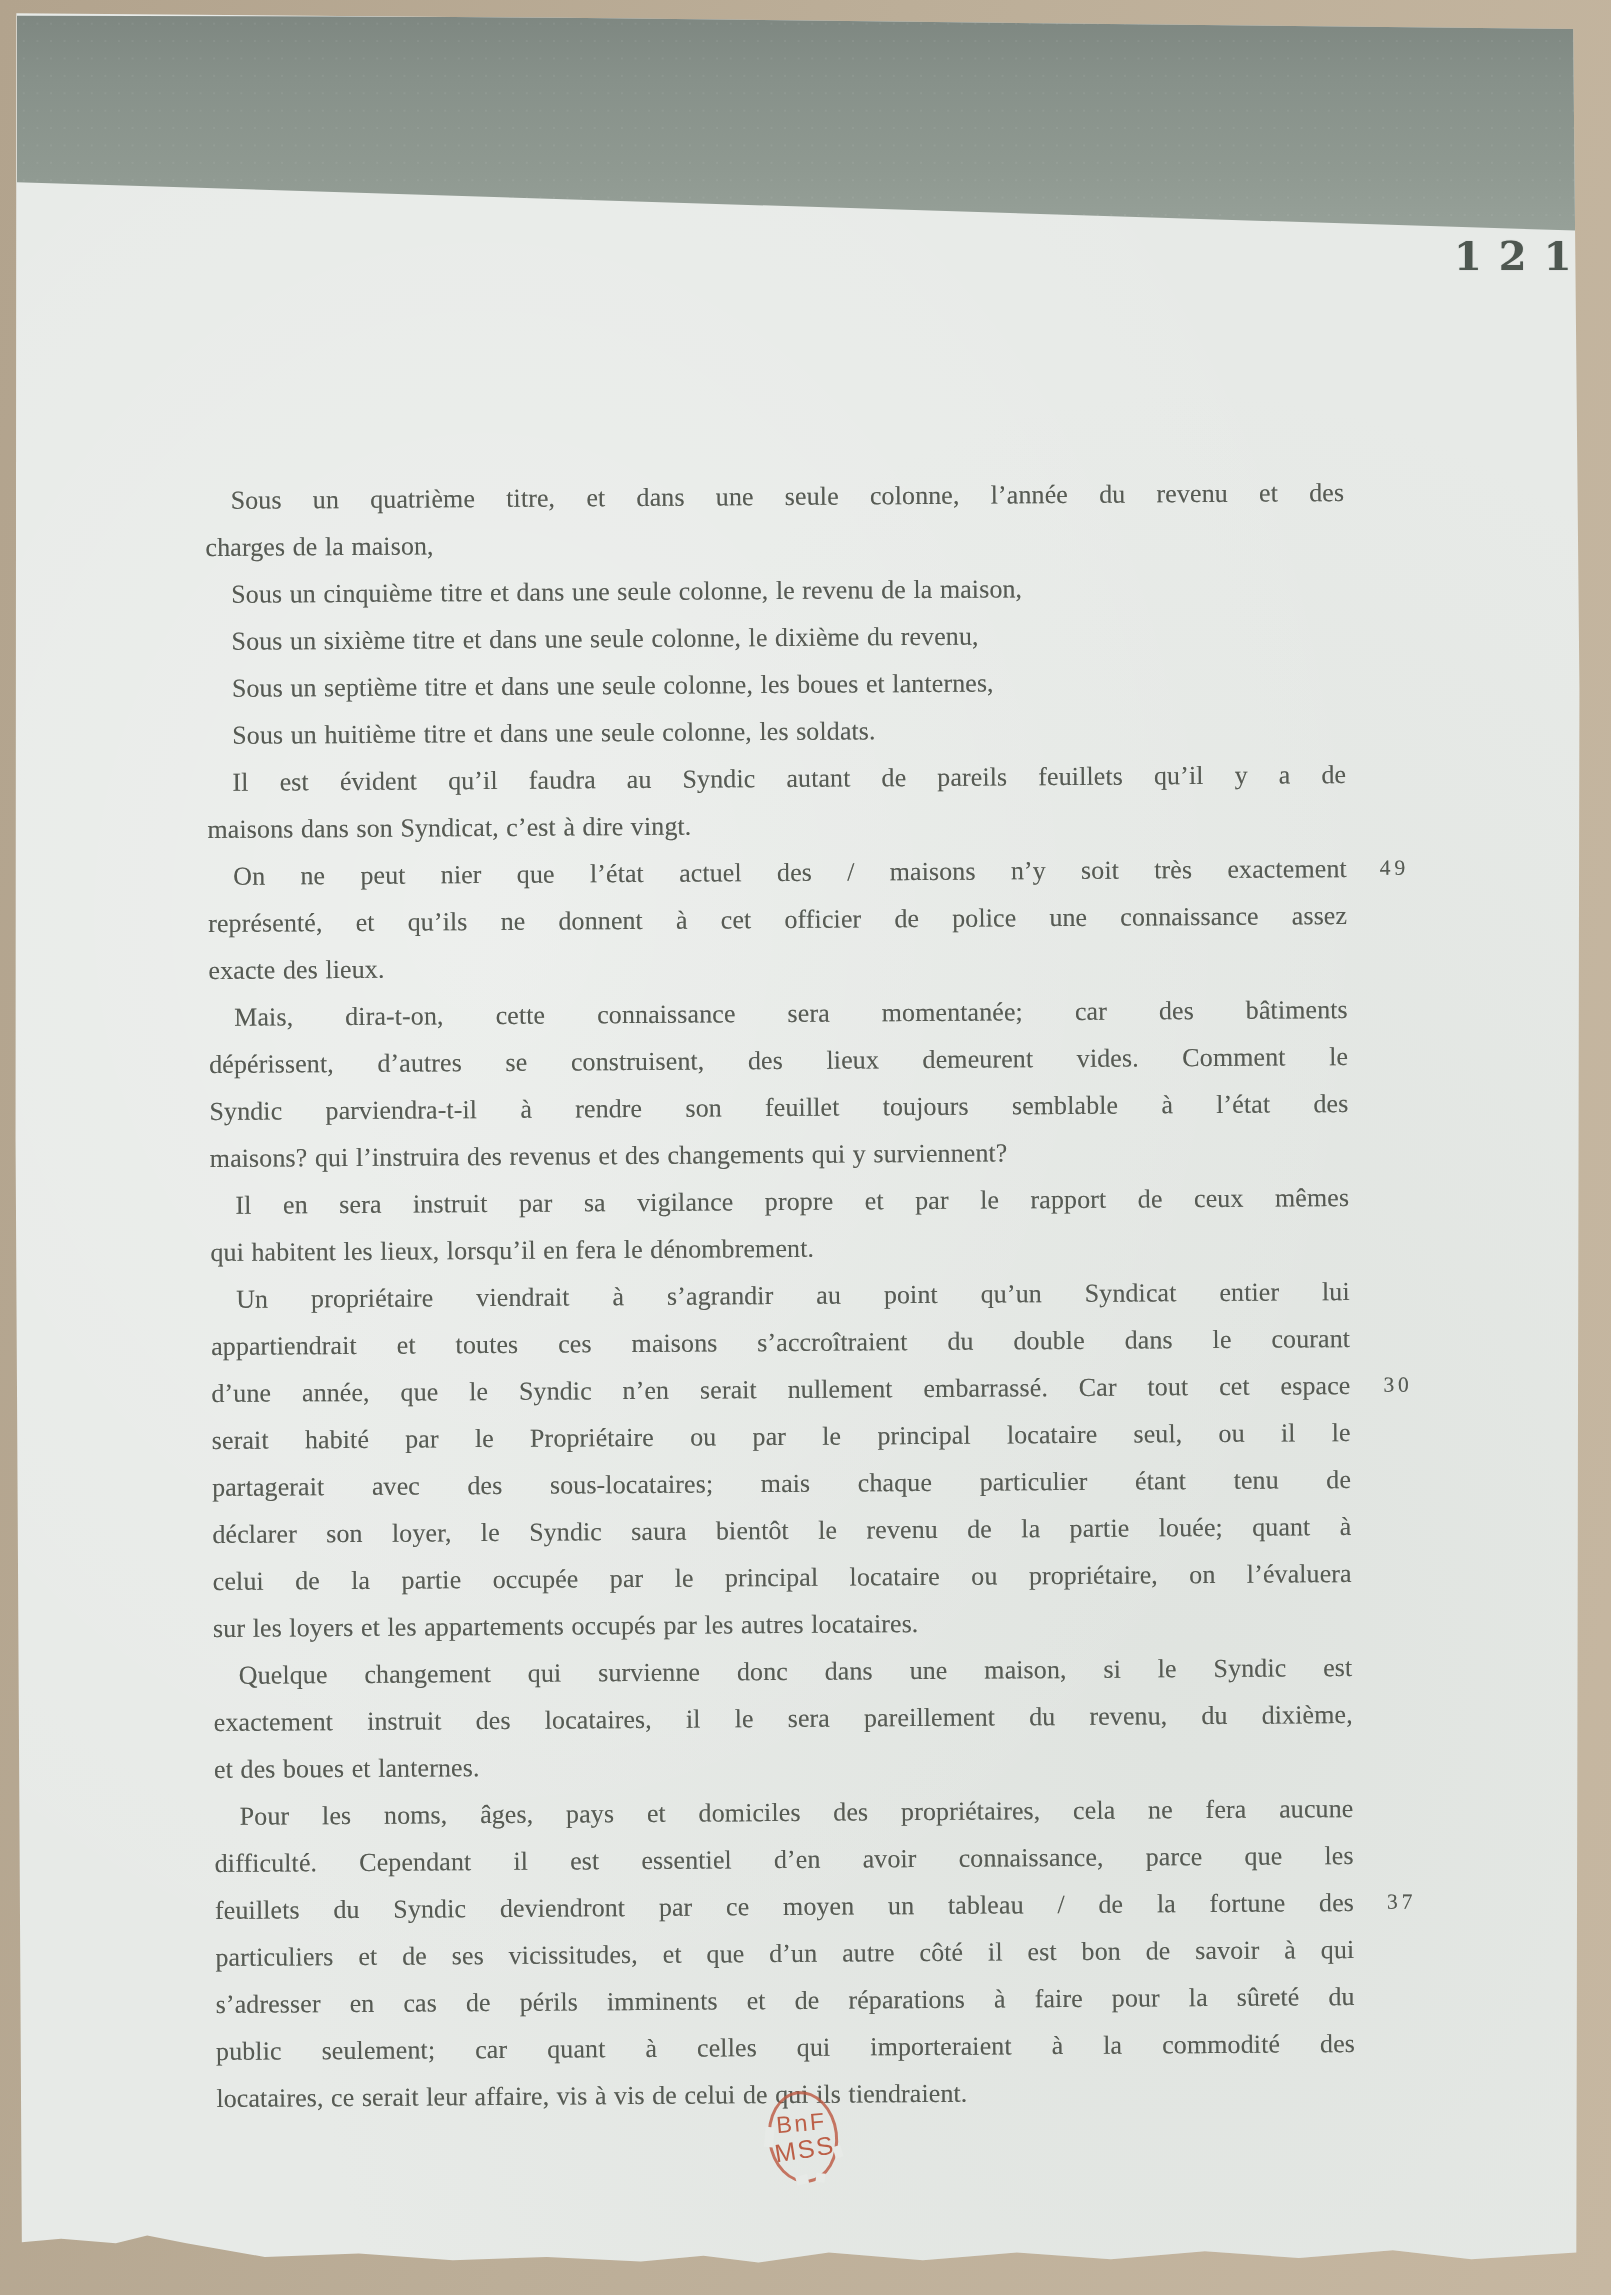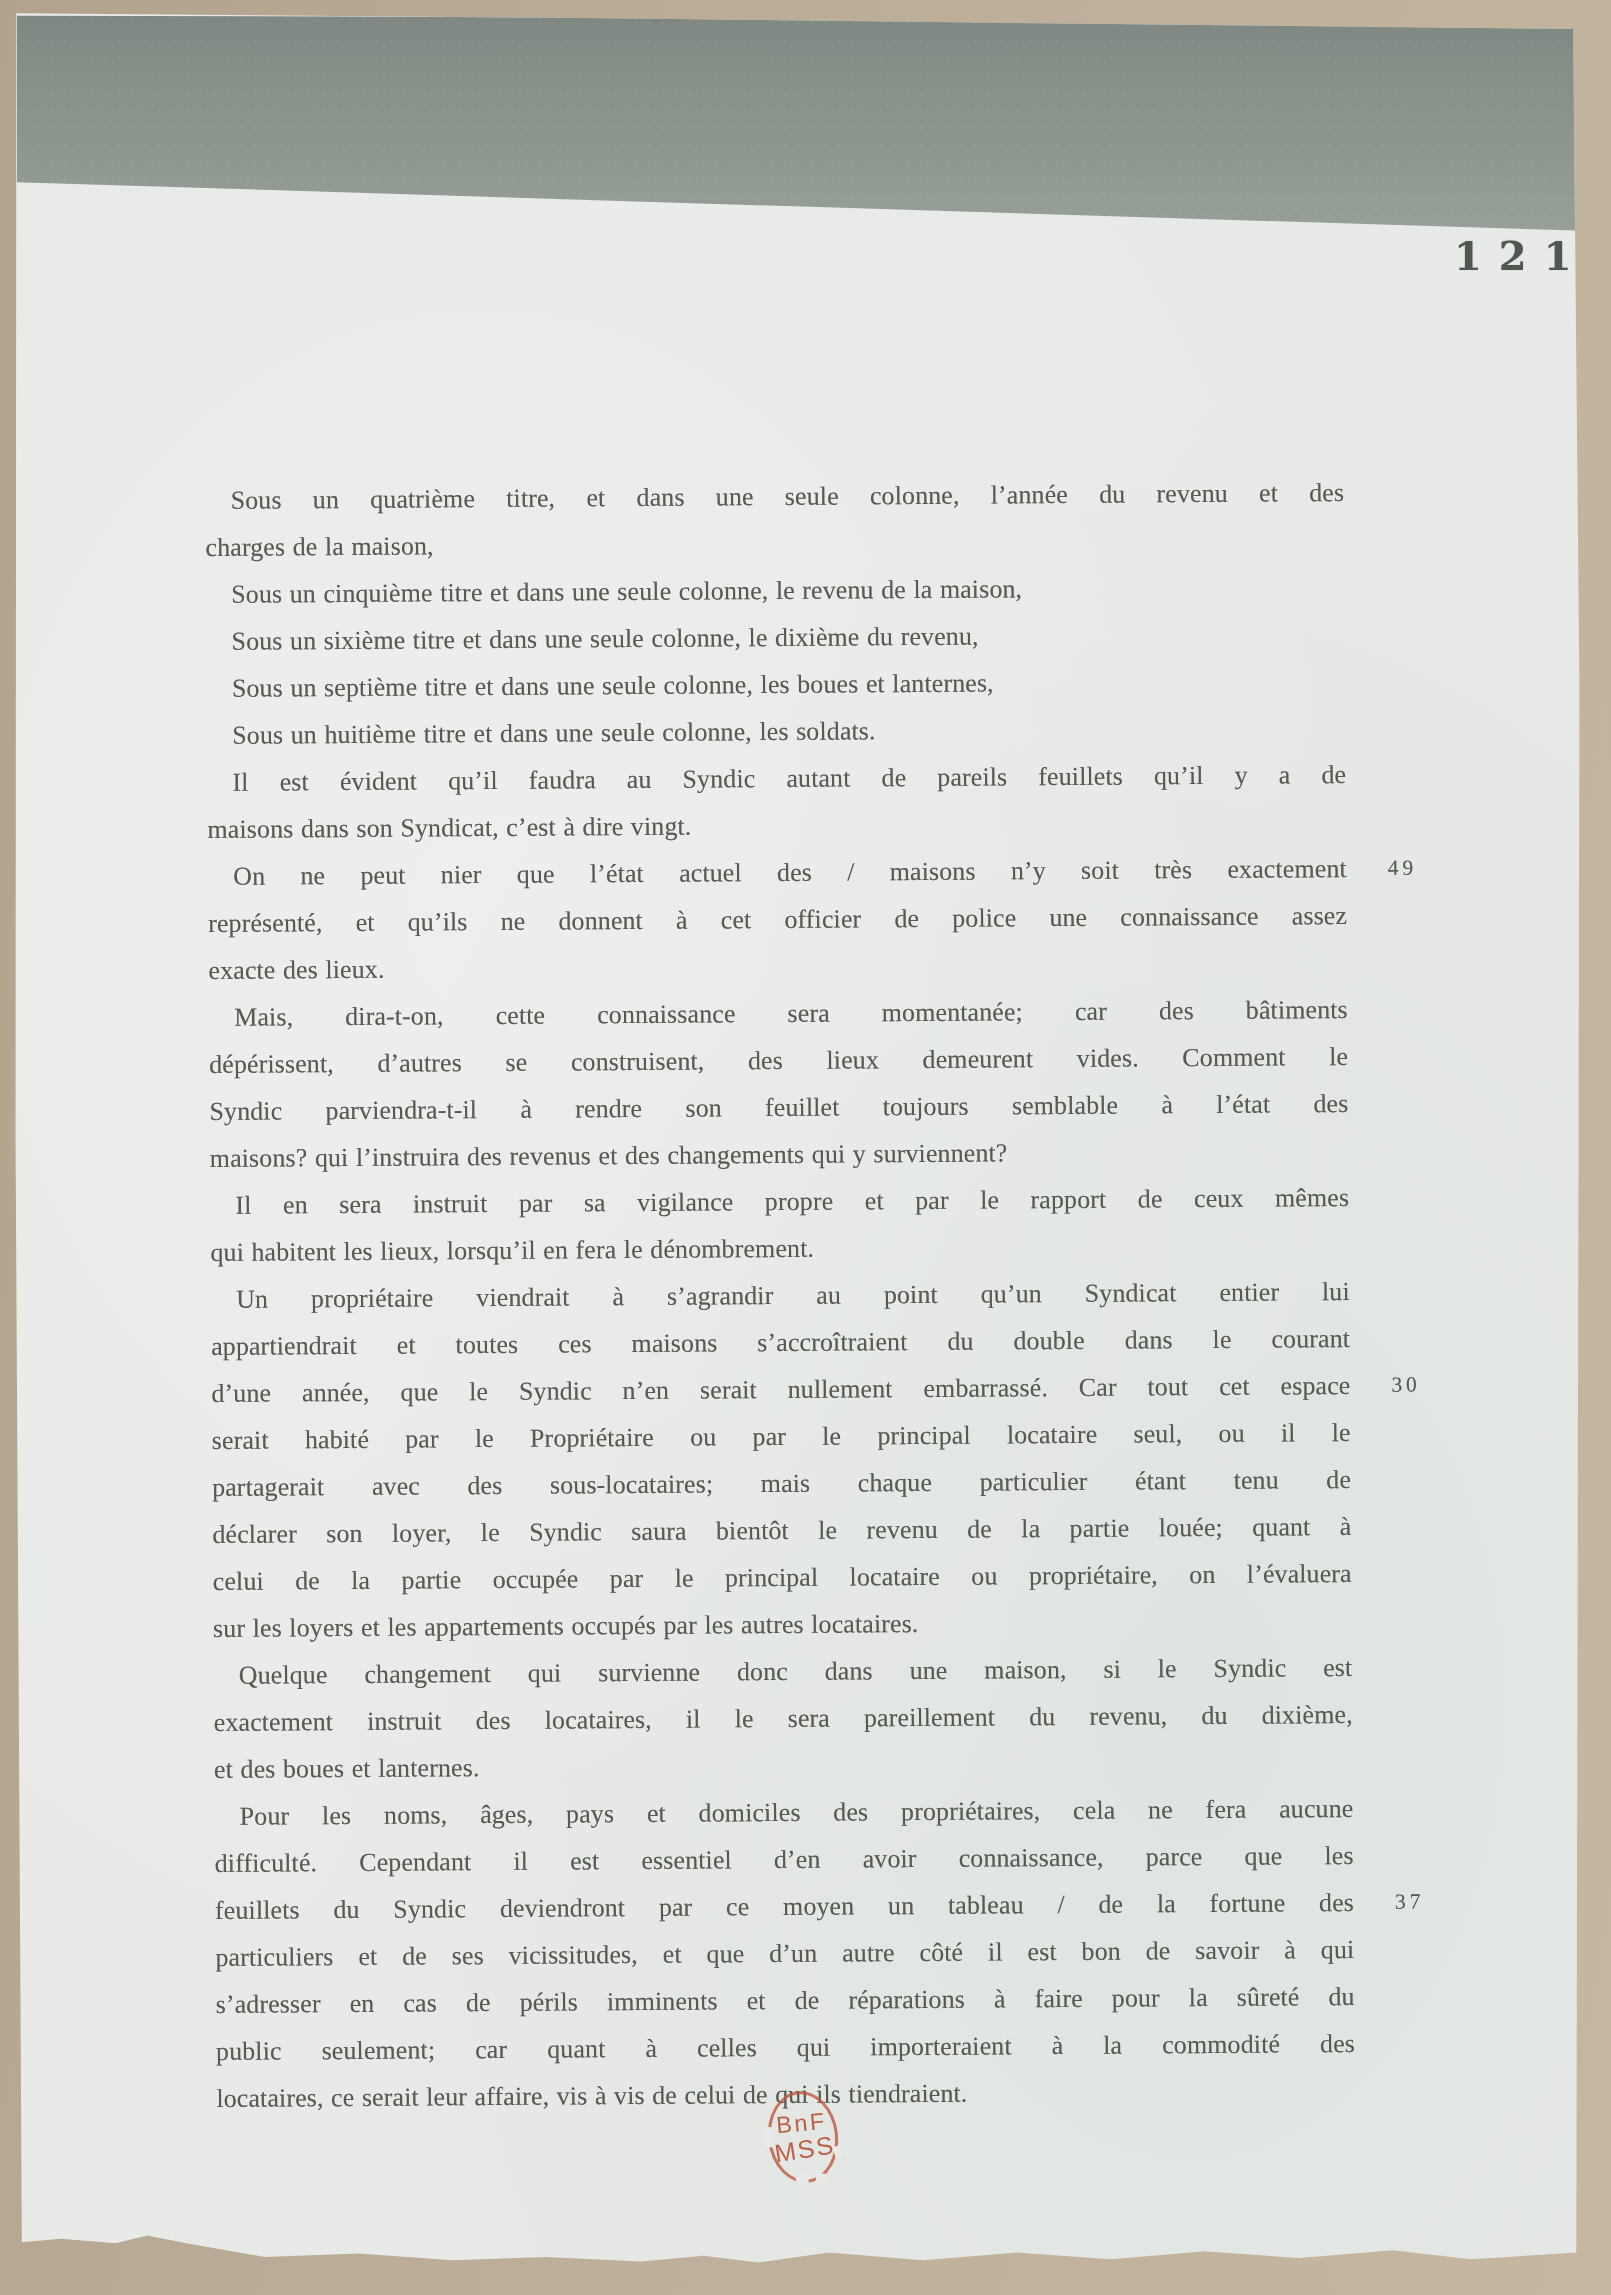--- a/index.html
+++ b/index.html
@@ -42,21 +42,21 @@
   }
   .para{margin:0;}
   .line{
     position:relative;height:47px;line-height:47px;
     text-align:justify;text-align-last:justify;white-space:normal;
   }
   .line.last{text-align:left;text-align-last:auto;}
   .line.first{text-indent:25.4px;}
   .margin-num{
     position:absolute;left:1172px;top:0;width:66px;height:47px;line-height:47px;
-    font-size:21.6px;letter-spacing:3.8px;color:#565b54;text-align:center;text-indent:0;margin-left:8px;
+    font-size:21.6px;letter-spacing:3.8px;color:#565b54;text-align:center;text-indent:0;
   }
   .stamp{
     position:absolute;left:754px;top:2079px;width:70px;height:92px;
     border:3.3px solid rgba(187,87,64,0.8);border-radius:50%;
     transform:rotate(-7deg);box-sizing:border-box;
     display:flex;flex-direction:column;align-items:center;justify-content:center;
   }
   .stamp .gap{position:absolute;background:#e7eae7;}
   .gap.g1{left:-5.6px;top:29px;width:9.4px;height:20px;transform:rotate(12deg);}
   .gap.g2{left:20px;bottom:-4.7px;width:12.2px;height:9.4px;transform:rotate(-8deg);}

